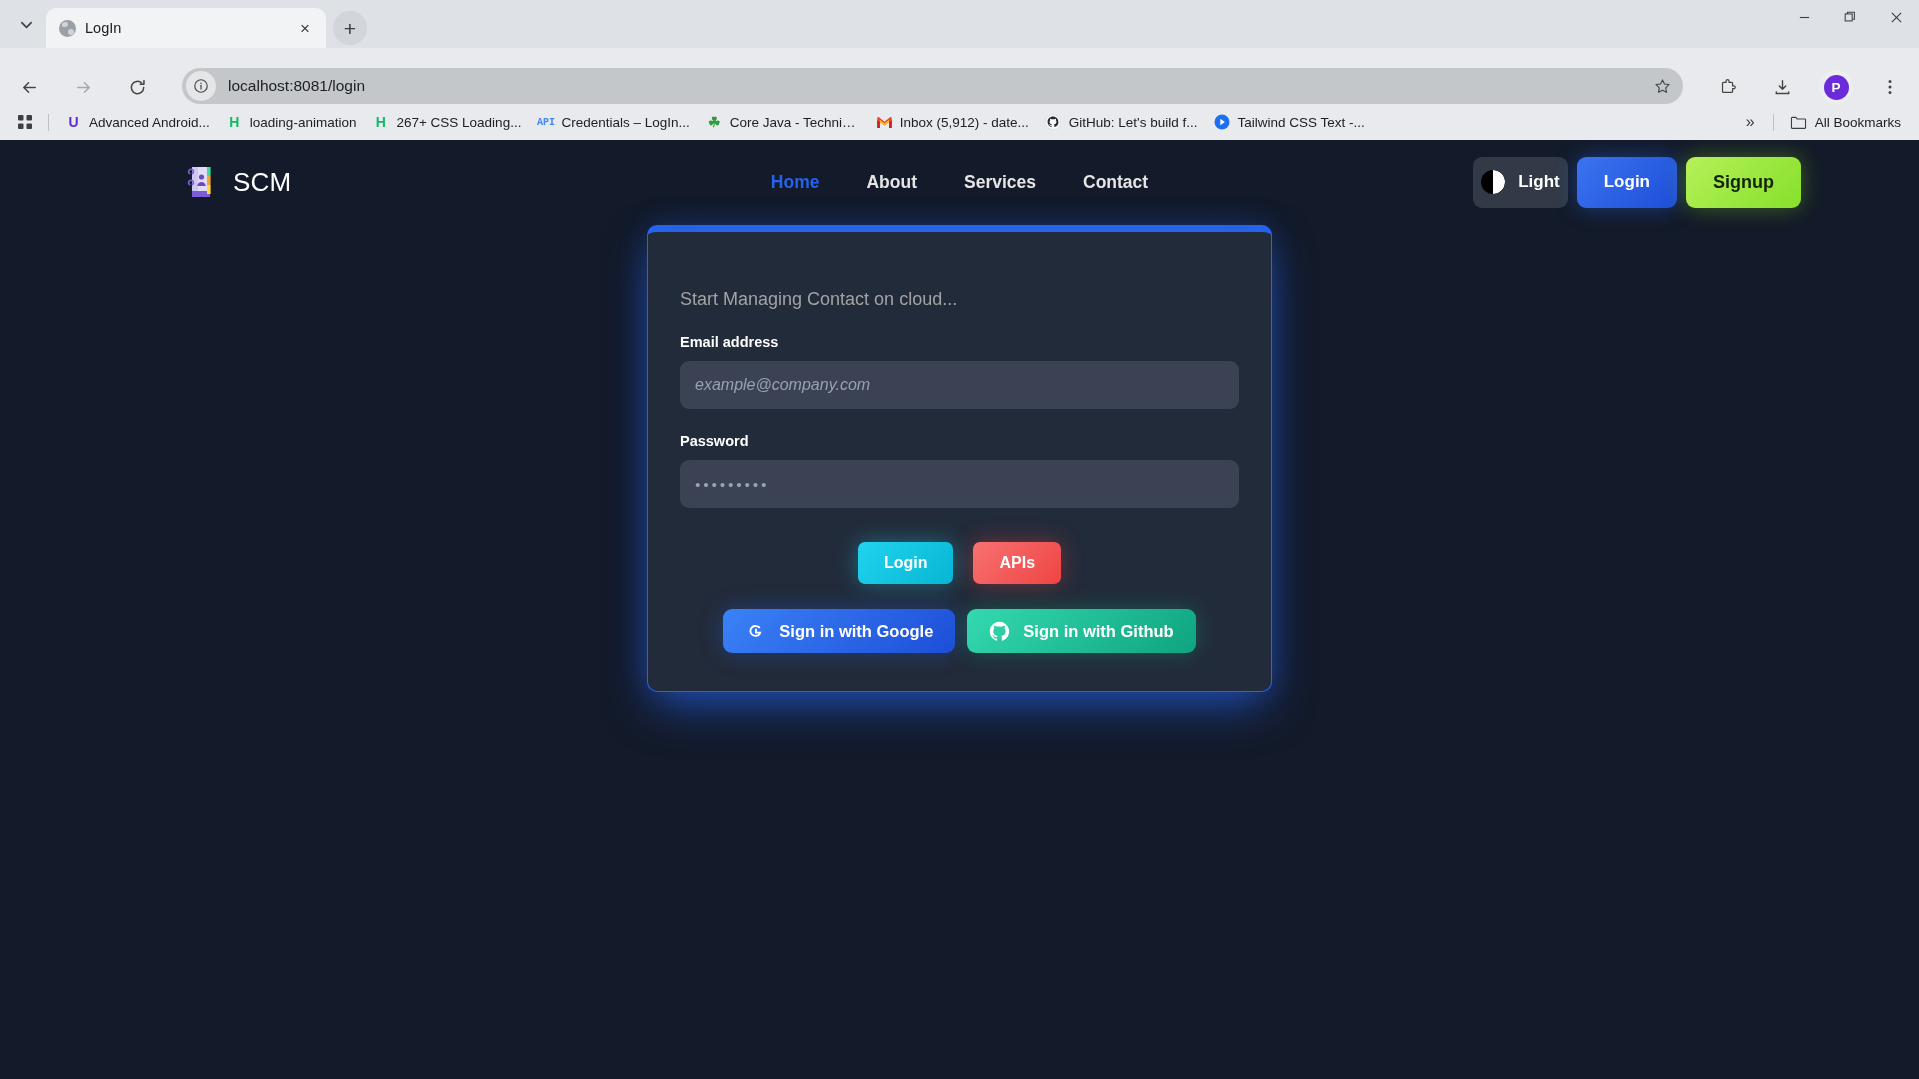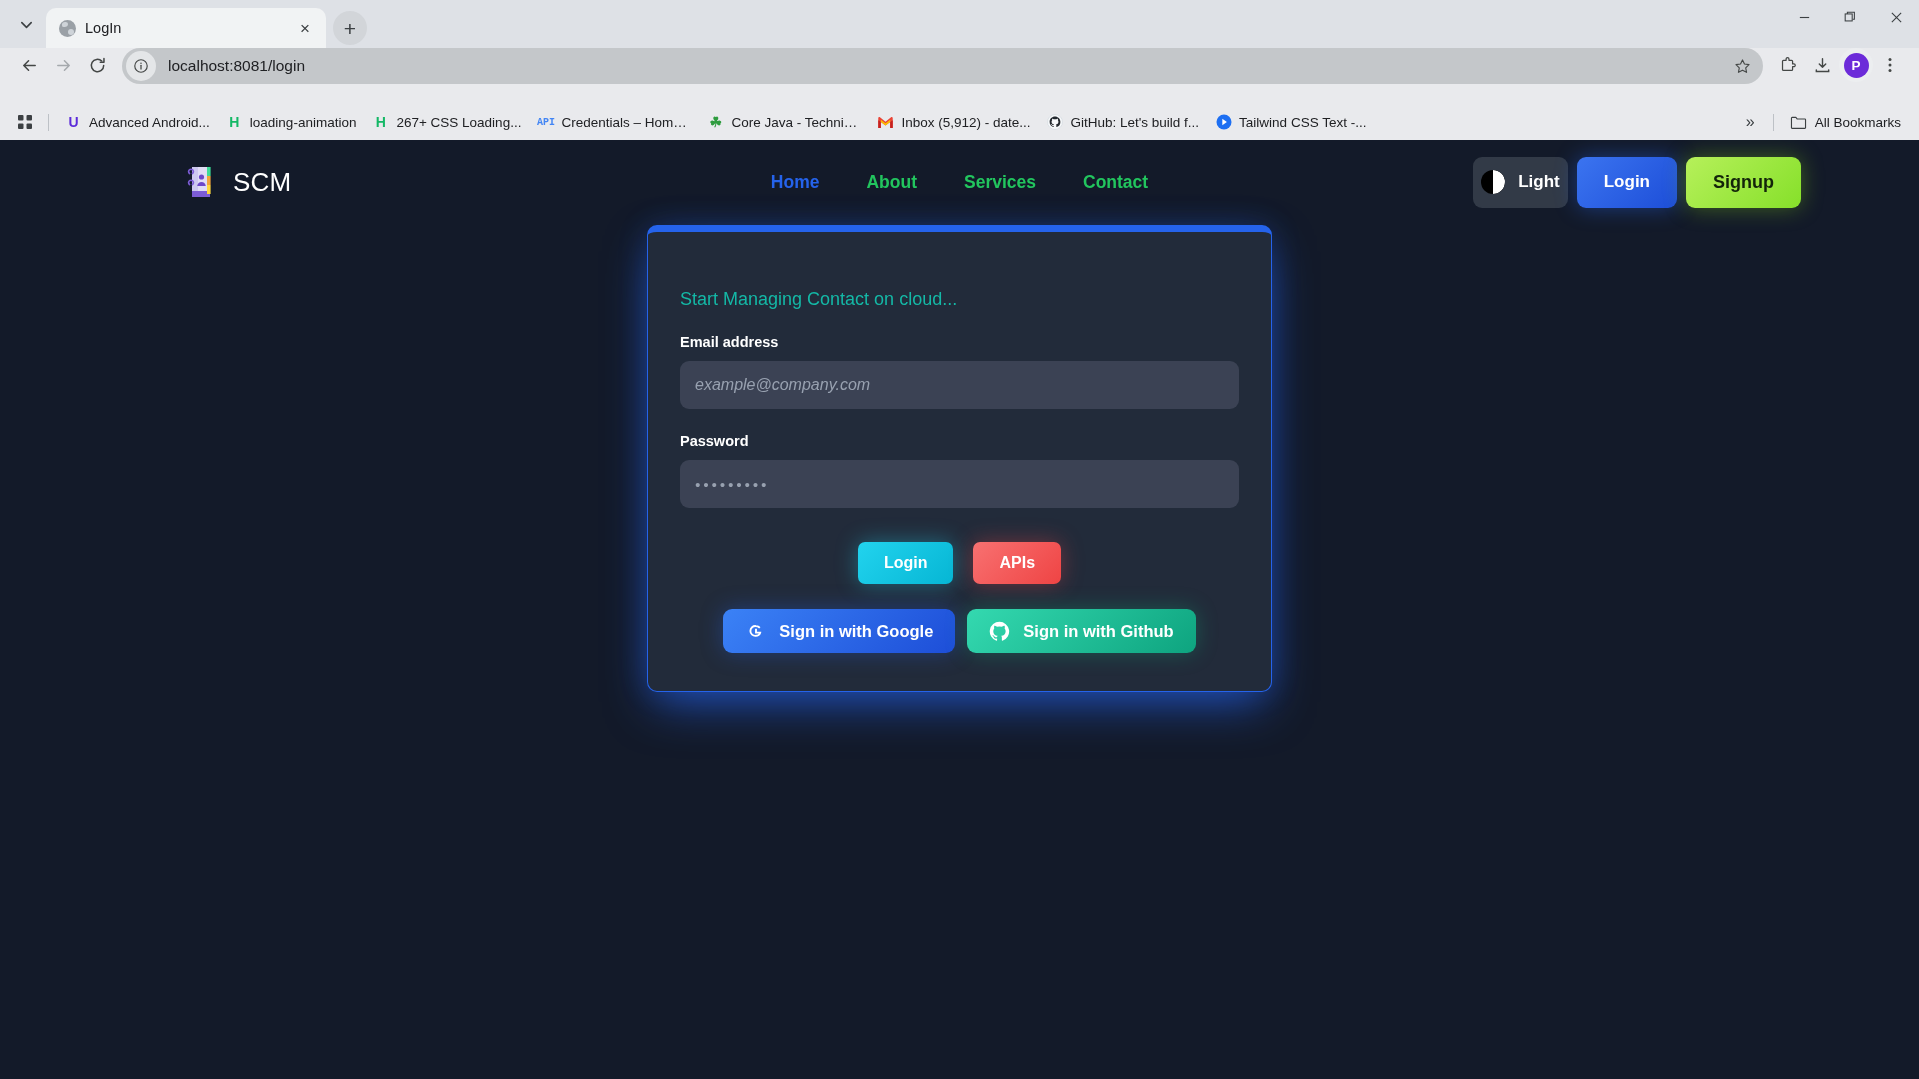--- a/index.html
+++ b/index.html
@@ -53,22 +53,22 @@
   }
   .win-controls {
     position: absolute; right: 0; top: 0; height: 48px; display: flex; align-items: flex-start;
   }
   .win-btn {
     width: 46px; height: 34px; display: flex; align-items: center; justify-content: center;
     color: #3c4043;
   }
 
   .toolbar {
-    height: 56px; background: #e9eaed; display: flex; align-items: flex-start;
-    padding: 0 12px; gap: 0; flex: 0 0 56px;
+    height: 56px; background: #e9eaed; display: flex; align-items: flex-end;
+    padding: 0 12px; gap: 20px; flex: 0 0 56px;
   }
   .tb-icon {
     width: 34px; height: 34px; border-radius: 50%; display: flex;
     align-items: center; justify-content: center; color: #444746; flex: 0 0 34px;
   }
   .tb-icon.dim { color: #a5a9ad; }
   .omnibox {
     flex: 1; height: 36px; background: #c4c7ca; border-radius: 18px;
     display: flex; align-items: center; padding: 0 6px 0 4px; margin: 0 8px;
     gap: 2px;
@@ -118,21 +118,21 @@
     height: 84px; display: flex; align-items: center;
     padding: 0 118px 0 183px; position: relative;
   }
   .brand { display: flex; align-items: center; gap: 16px; }
   .brand-name { font-size: 26px; color: #ffffff; font-weight: 400; letter-spacing: .2px; }
 
   .nav-links {
     position: absolute; left: 50%; transform: translateX(-50%);
     display: flex; align-items: center; gap: 47px;
   }
-  .nav-link { font-size: 17.5px; font-weight: 700; color: #22c55e; }
+  .nav-link { font-size: 17.5px; font-weight: 700; color: #e5e5e5; }
   .nav-link.active { color: #2563eb; }
 
   .nav-actions { margin-left: auto; display: flex; align-items: center; gap: 9px; }
   .btn-theme {
     height: 51px; padding: 0 8px; border-radius: 9px; background: #323a47;
     display: flex; align-items: center; gap: 13px;
     color: #ffffff; font-size: 17px; font-weight: 700;
   }
   .theme-dot {
     width: 24px; height: 24px; border-radius: 50%; background: #000;
@@ -161,21 +161,21 @@
   .card-wrap { display: flex; justify-content: center; margin-top: 1px; }
   .card {
     width: 625px; background: #222b3a;
     border: 1px solid #2563eb; border-top: 7px solid #2563eb;
     border-radius: 10px;
     padding: 42px 32px 38px 32px;
     box-shadow: 0 18px 48px -8px rgba(37,99,235,.72),
                 0 0 30px rgba(37,99,235,.20);
   }
   .card-title { font-size: 30px; font-weight: 700; color: #ffffff; letter-spacing: .1px; }
-  .card-sub { font-size: 18px; color: #14b8a6; margin-top: 15px; }
+  .card-sub { font-size: 18px; color: #a3a3a3; margin-top: 15px; }
 
   .field { margin-top: 24px; }
   .field-label { font-size: 14.5px; font-weight: 700; color: #ffffff; display: block; }
   .field-input {
     margin-top: 11px; width: 100%; height: 48px; border-radius: 9px;
     background: #3b4254; border: none; outline: none;
     padding: 0 15px; font-size: 16px; color: #ffffff;
     font-family: "Liberation Sans", sans-serif;
     font-style: italic;
   }
@@ -335,21 +335,21 @@
     <div class="bm">
       <span class="bm-ico" style="color:#14b866">H</span>
       <span class="bm-label">loading-animation</span>
     </div>
     <div class="bm">
       <span class="bm-ico" style="color:#14b866">H</span>
       <span class="bm-label">267+ CSS Loading...</span>
     </div>
     <div class="bm">
       <span class="bm-ico" style="color:#4285f4;font-size:10px;font-family:'Liberation Mono',monospace">API</span>
-      <span class="bm-label">Credentials – Home...</span>
+      <span class="bm-label">Credentials – LogIn...</span>
     </div>
     <div class="bm">
       <span class="bm-ico" style="color:#2e9c3f">☘</span>
       <span class="bm-label">Core Java - Technica...</span>
     </div>
     <div class="bm">
       <span class="bm-ico">
         <svg width="17" height="13" viewBox="0 0 20 15">
           <path d="M1.5 14h3V7L10 11l5.5-4v7h3V2.2c0-1-1.2-1.6-2-1L10 6.5 3.5 1.2c-.8-.6-2 0-2 1z" fill="#ea4335"></path>
           <path d="M1.5 14h3V7L1.5 4.8z" fill="#c5221f"></path>

